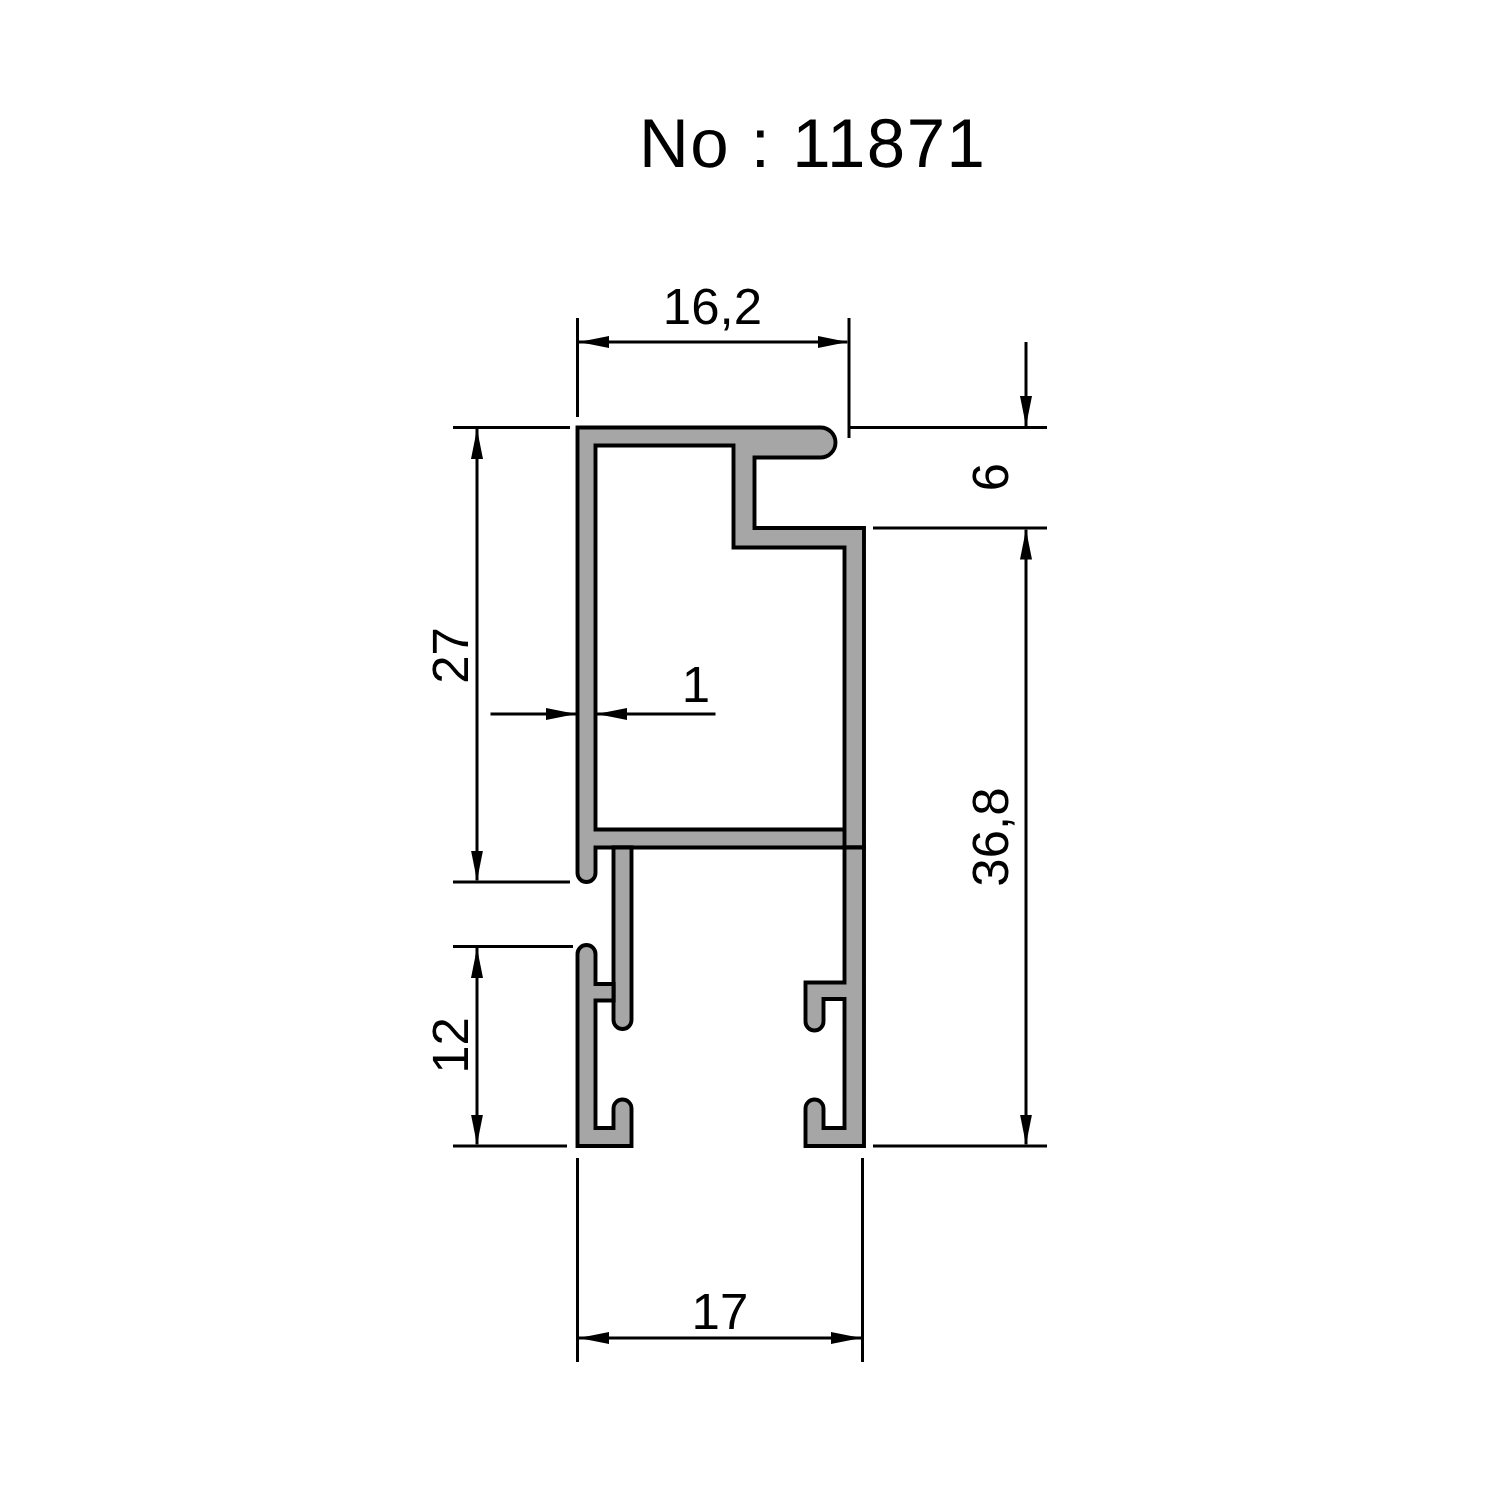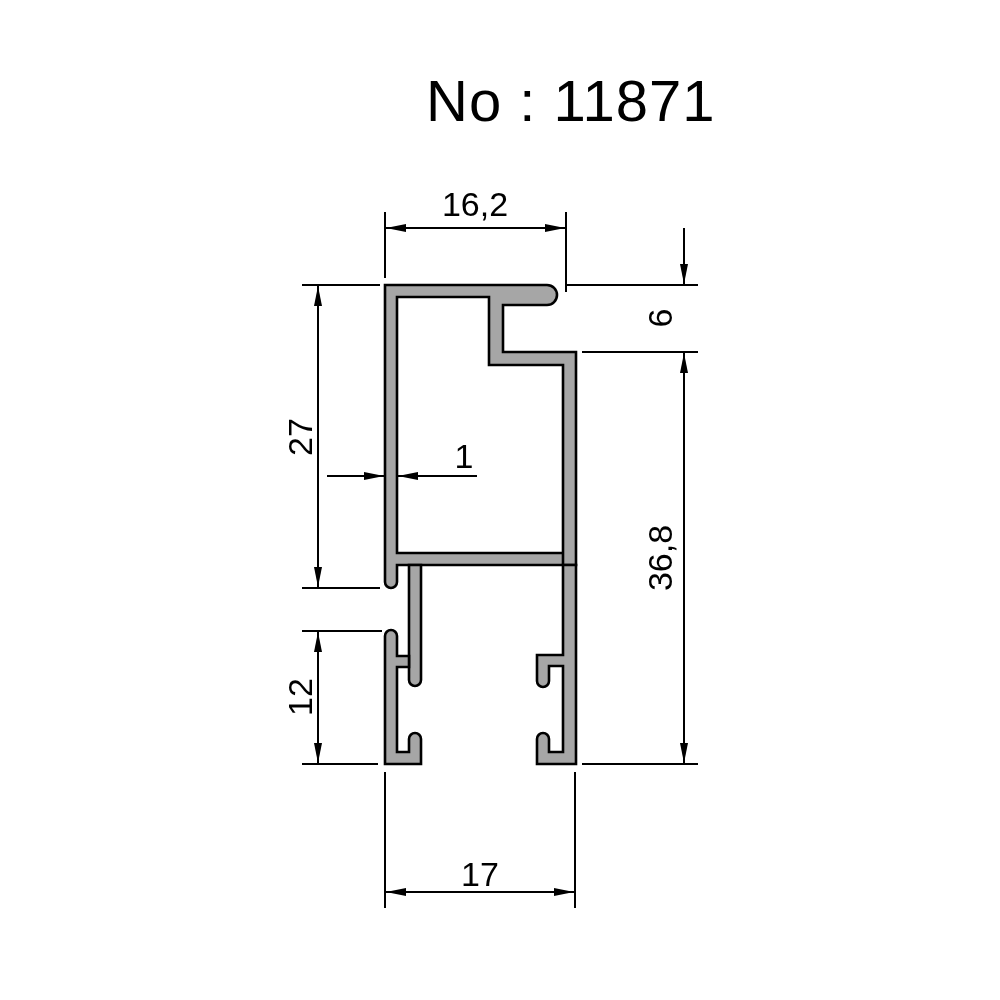--- a/index.html
+++ b/index.html
@@ -1,17 +1,17 @@
 <!DOCTYPE html>
 <html><head>
 <meta charset="utf-8">
 <style>
   html, body { margin: 0; padding: 0; background: #ffffff; }
   body { width: 1000px; height: 1000px; position: relative; overflow: hidden; font-family: "Liberation Sans", sans-serif; }
-  #title { position: absolute; left: 426px; top: 72px; font-size: 58px; color: #000; letter-spacing: 1px; line-height: 1; white-space: pre; }
+  #title { position: absolute; left: 426px; top: 72px; font-size: 46px; color: #000; letter-spacing: 1px; line-height: 1; white-space: pre; }
   svg { position: absolute; left: 0; top: 0; }
   .dimtext { font-family: "Liberation Sans", sans-serif; font-size: 34px; fill: #000; }
   .profile { fill: #a6a6a6; stroke: #000; stroke-width: 2.6; stroke-linejoin: miter; }
   .dimline { stroke: #000; stroke-width: 2; fill: none; }
   .arrow { fill: #000; }
 </style>
 </head>
 <body>
 
 <div id="title">No : 11871</div>

